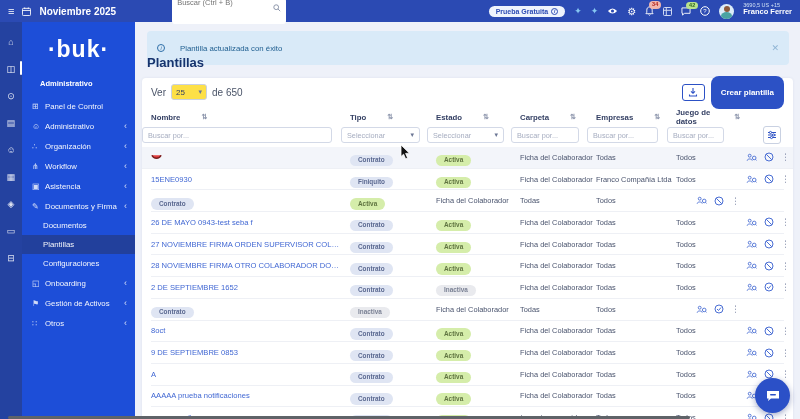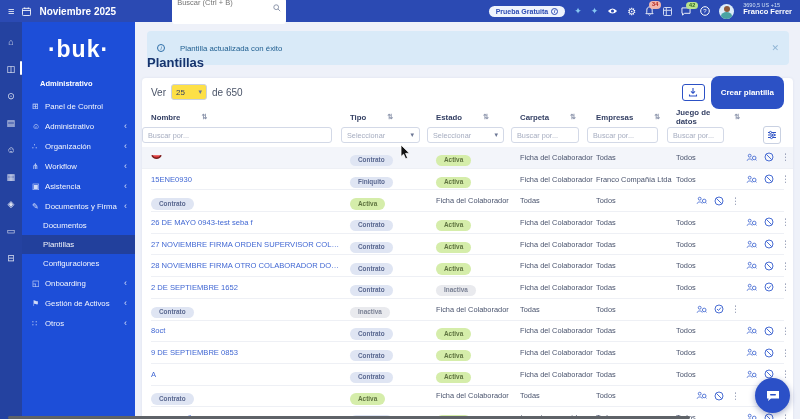--- a/index.html
+++ b/index.html
@@ -715,20 +715,24 @@
                 <circle cx="5" cy="5" r="4" fill="none" stroke="#4a6ed4"></circle>
                 <line x1="2.2" y1="2.2" x2="7.8" y2="7.8" stroke="#4a6ed4"></line>
               </svg>
             </span>
 
             <span class="kebab">⋮</span>
           </span>
         </div>
 
         <div class="grid row">
+          <span class="cell-name">
+            
+            <span>AAAAA prueba notificaciones</span>
+          </span>
           <span><span class="badge tipo">Contrato</span></span>
           <span><span class="badge activa">Activa</span></span>
           <span class="cell-txt">Ficha del Colaborador</span>
           <span class="cell-txt">Todas</span>
           <span class="cell-txt">Todos</span>
           <span class="cell-actions">
             <span class="act-ico">
               <svg width="11" height="9" viewBox="0 0 12 10">
                 <circle cx="4" cy="3" r="1.6" fill="none" stroke="#4a6ed4"></circle>
                 <path d="M1.2 8.5 C1.2 6 6.8 6 6.8 8.5" fill="none" stroke="#4a6ed4"></path>

